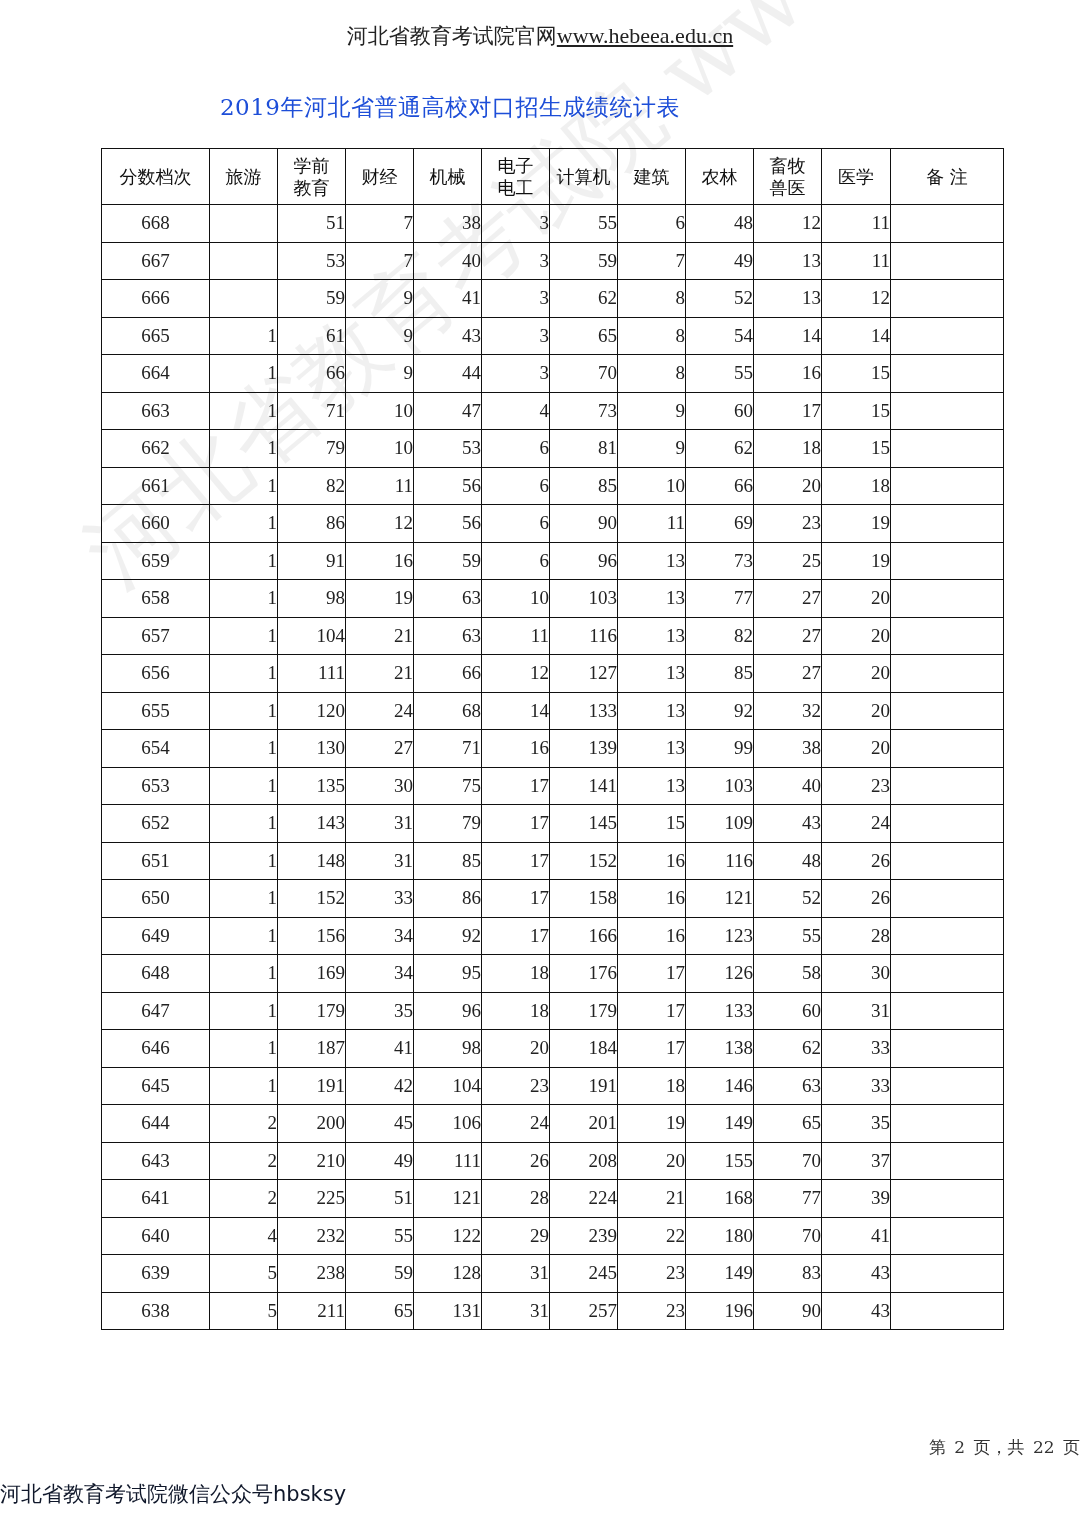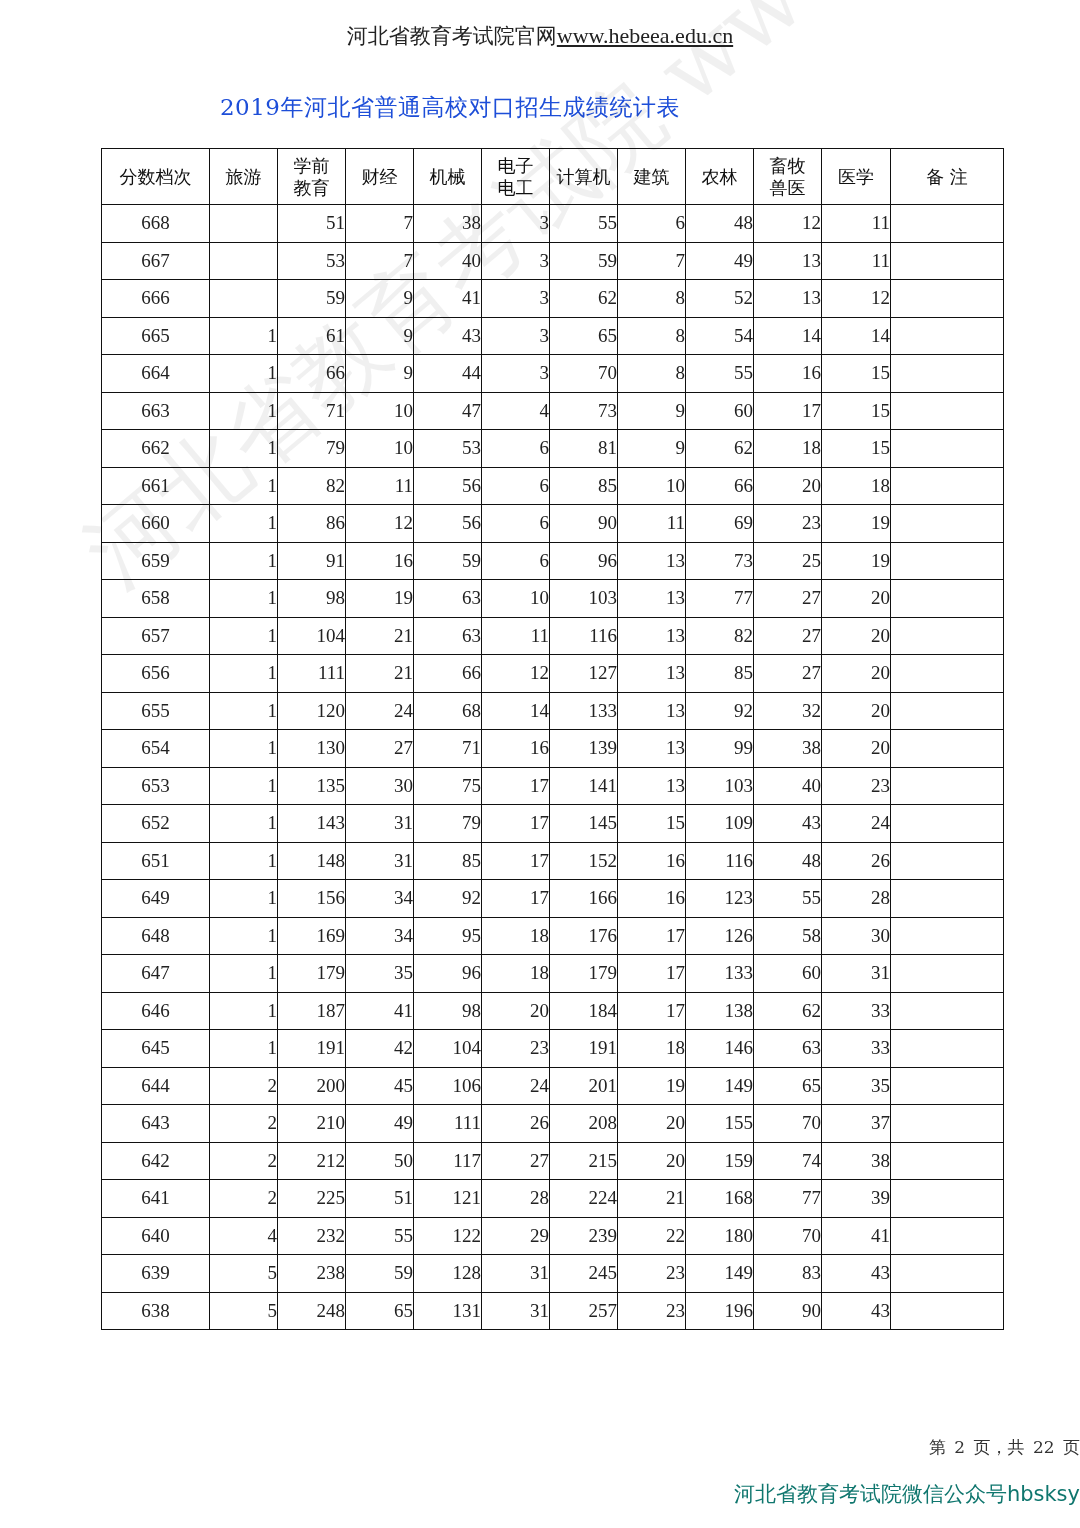--- a/index.html
+++ b/index.html
@@ -12,22 +12,22 @@
          font-family:"DejaVu Serif","Liberation Serif",serif; font-size:23px; color:#1d4ed8; letter-spacing:0.5px; }
   table.stats { position:absolute; top:148px; left:101px; border-collapse:collapse; table-layout:fixed; }
   table.stats th, table.stats td { border:1.5px solid #111; padding:0; }
   table.stats th { height:55px; font-weight:normal; font-family:"DejaVu Sans","Liberation Sans",sans-serif;
          font-size:18px; line-height:22px; text-align:center; color:#111; }
   table.stats td { height:36.5px; font-family:"Liberation Serif",serif; font-size:19px; color:#222; }
   td.score { text-align:center; }
   td.num { text-align:right; padding-right:4px; }
   .page-num { position:absolute; top:1436px; left:0; width:1080px; text-align:right;
          font-family:"DejaVu Serif","Liberation Serif",serif; font-size:17px; color:#333; word-spacing:3px; }
-  .footer-note { position:absolute; top:1480px; left:0; width:1080px; text-align:right;
-         font-family:"DejaVu Sans","Liberation Sans",sans-serif; font-size:21px; color:#0f766e; }
+  .footer-note { position:absolute; top:1480px; left:0; width:1080px; text-align:left;
+         font-family:"DejaVu Sans","Liberation Sans",sans-serif; font-size:21px; color:#0f172a; }
   .watermark { position:absolute; left:60px; top:520px; width:1100px; transform:rotate(-40deg);
          transform-origin:left top; font-size:90px; color:rgba(0,0,0,0.06);
          font-family:"DejaVu Serif",serif; pointer-events:none; white-space:nowrap; }
 </style>
 </head>
 <body>
 
 <div class="site-header">
   <span>河北省教育考试院官网</span><span class="url">www.hebeea.edu.cn</span>
 </div>
@@ -314,20 +314,34 @@
         <td class="num">85</td>
         <td class="num">17</td>
         <td class="num">152</td>
         <td class="num">16</td>
         <td class="num">116</td>
         <td class="num">48</td>
         <td class="num">26</td>
         <td class="num"></td>
       </tr>
       <tr>
+        <td class="score">650</td>
+        <td class="num">1</td>
+        <td class="num">152</td>
+        <td class="num">33</td>
+        <td class="num">86</td>
+        <td class="num">17</td>
+        <td class="num">158</td>
+        <td class="num">16</td>
+        <td class="num">121</td>
+        <td class="num">52</td>
+        <td class="num">26</td>
+        <td class="num"></td>
+      </tr>
+      <tr>
         <td class="score">649</td>
         <td class="num">1</td>
         <td class="num">156</td>
         <td class="num">34</td>
         <td class="num">92</td>
         <td class="num">17</td>
         <td class="num">166</td>
         <td class="num">16</td>
         <td class="num">123</td>
         <td class="num">55</td>
@@ -412,34 +426,20 @@
         <td class="num">111</td>
         <td class="num">26</td>
         <td class="num">208</td>
         <td class="num">20</td>
         <td class="num">155</td>
         <td class="num">70</td>
         <td class="num">37</td>
         <td class="num"></td>
       </tr>
       <tr>
-        <td class="score">642</td>
-        <td class="num">2</td>
-        <td class="num">212</td>
-        <td class="num">50</td>
-        <td class="num">117</td>
-        <td class="num">27</td>
-        <td class="num">215</td>
-        <td class="num">20</td>
-        <td class="num">159</td>
-        <td class="num">74</td>
-        <td class="num">38</td>
-        <td class="num"></td>
-      </tr>
-      <tr>
         <td class="score">641</td>
         <td class="num">2</td>
         <td class="num">225</td>
         <td class="num">51</td>
         <td class="num">121</td>
         <td class="num">28</td>
         <td class="num">224</td>
         <td class="num">21</td>
         <td class="num">168</td>
         <td class="num">77</td>
@@ -470,21 +470,21 @@
         <td class="num">245</td>
         <td class="num">23</td>
         <td class="num">149</td>
         <td class="num">83</td>
         <td class="num">43</td>
         <td class="num"></td>
       </tr>
       <tr>
         <td class="score">638</td>
         <td class="num">5</td>
-        <td class="num">248</td>
+        <td class="num">211</td>
         <td class="num">65</td>
         <td class="num">131</td>
         <td class="num">31</td>
         <td class="num">257</td>
         <td class="num">23</td>
         <td class="num">196</td>
         <td class="num">90</td>
         <td class="num">43</td>
         <td class="num"></td>
       </tr>

